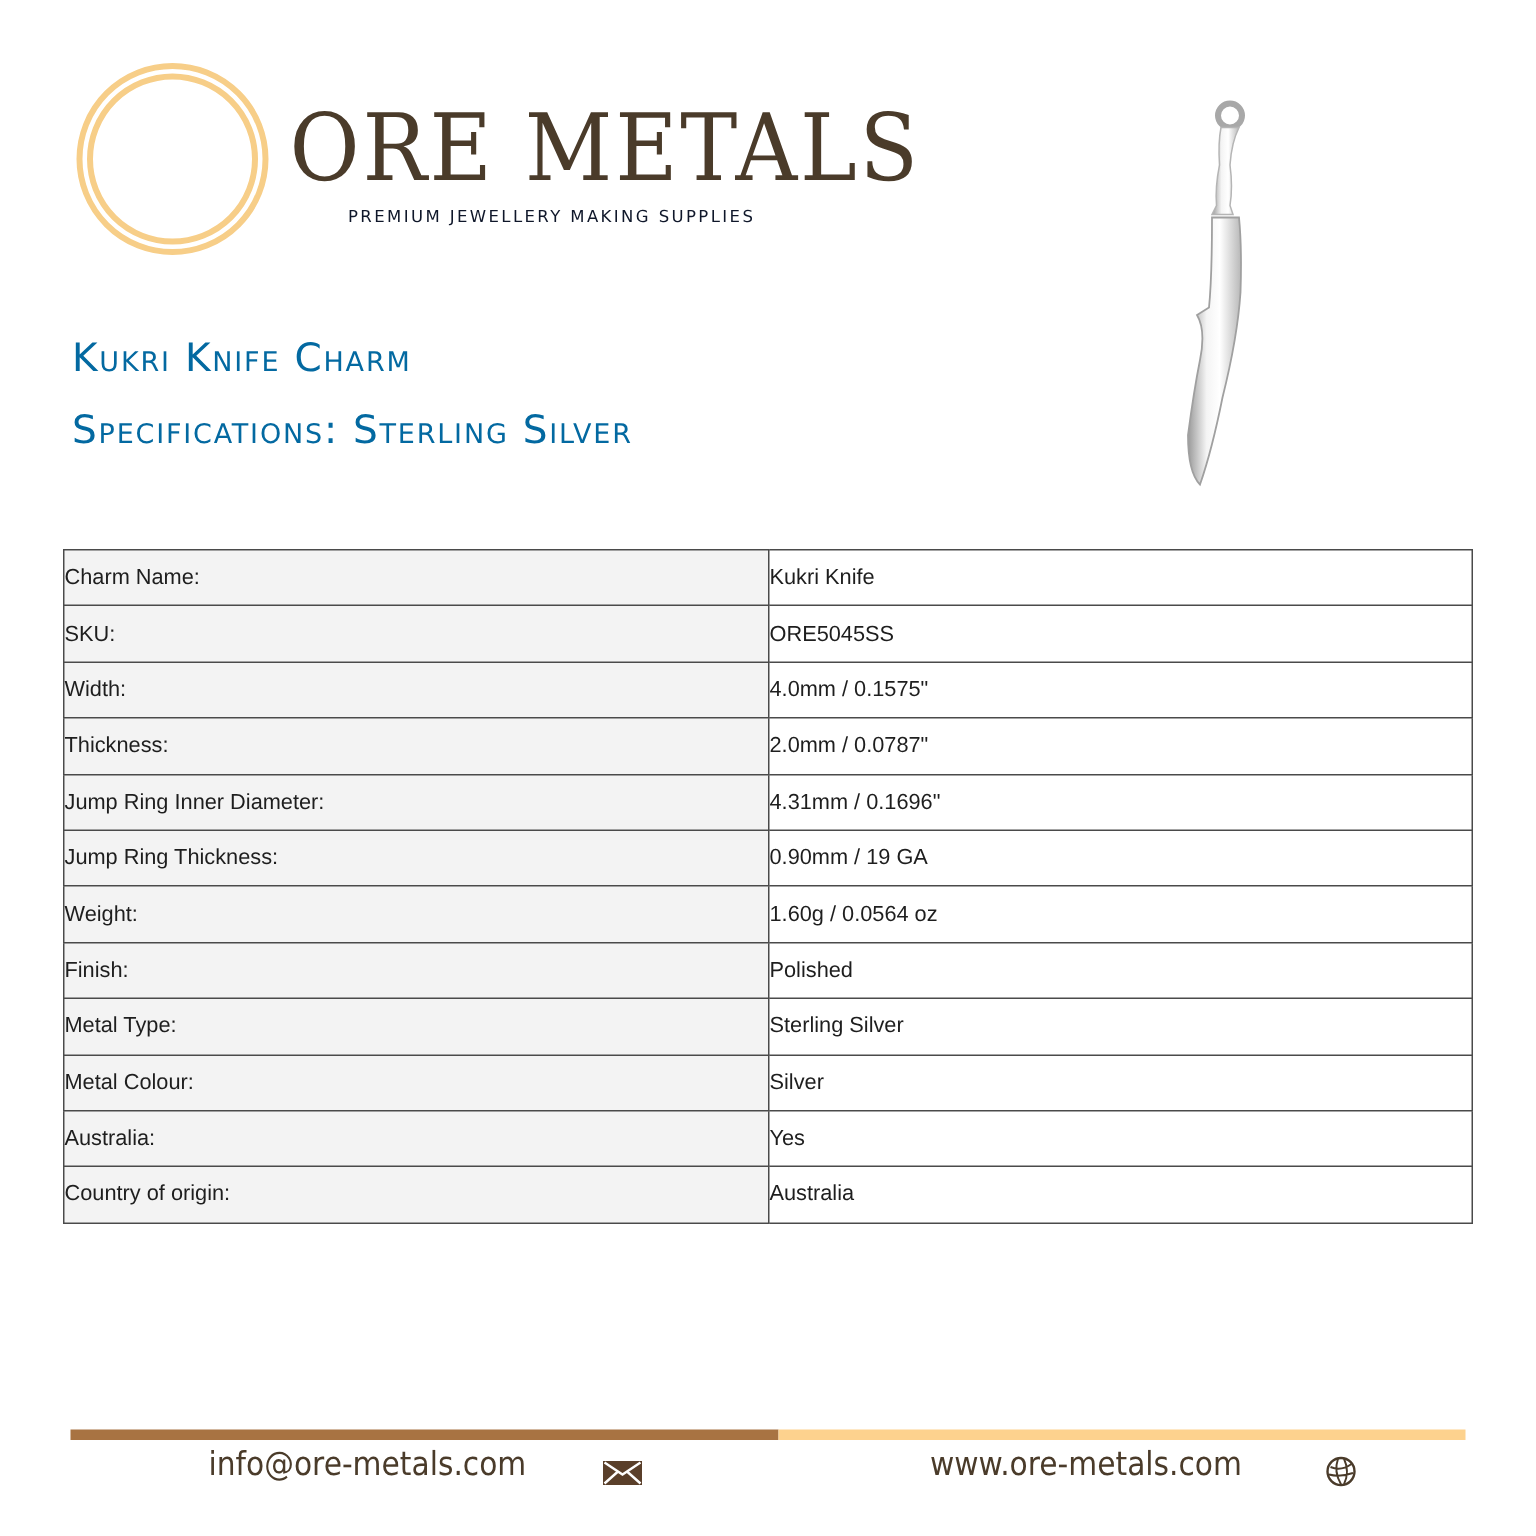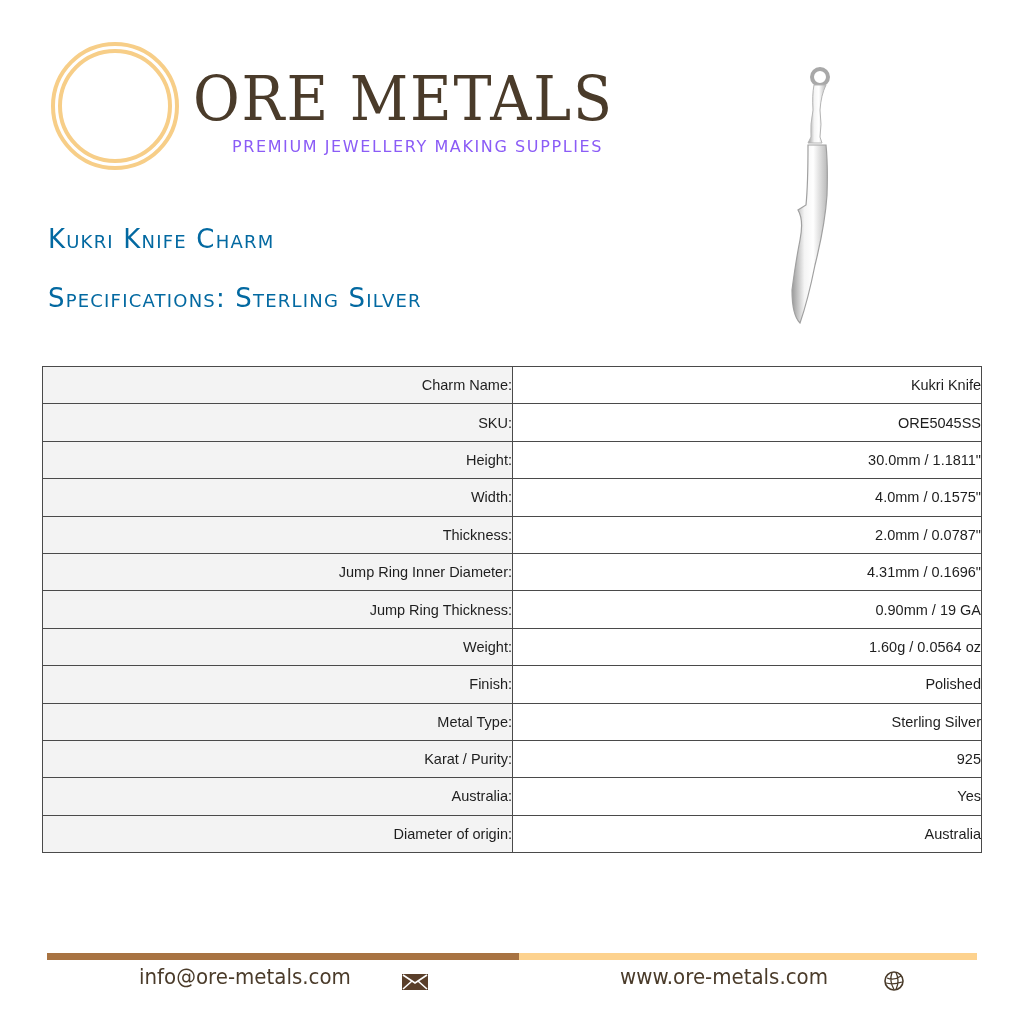--- a/index.html
+++ b/index.html
@@ -1,25 +1,25 @@
 <!DOCTYPE html>
 <html><head>
 <meta charset="utf-8">
 <style>
   html, body { margin:0; padding:0; background:#ffffff; }
   body { width:1024px; height:1024px; position:relative; overflow:hidden; font-family:"Liberation Sans", sans-serif; }
   .logo-circle { position:absolute; left:50px; top:41px; width:130px; height:130px; }
   .brand { position:absolute; left:193px; top:68px; font-family:"DejaVu Serif", serif; font-size:62px; letter-spacing:2px; color:#4a3b2a; line-height:1; font-weight:normal; transform:scaleX(0.92); transform-origin:left top; }
-  .tagline { position:absolute; left:232px; top:139px; font-family:"DejaVu Sans", sans-serif; font-size:16px; letter-spacing:1.6px; color:#8b5cf6; line-height:1; font-weight:normal; }
+  .tagline { position:absolute; left:232px; top:139px; font-family:"DejaVu Sans", sans-serif; font-size:11px; letter-spacing:1.6px; color:#0f172a; line-height:1; font-weight:normal; }
   .title { position:absolute; left:48px; font-family:"DejaVu Sans", sans-serif; color:#0369a1; font-variant:small-caps; font-size:26px; letter-spacing:1.2px; line-height:1; }
   .title.t1 { top:226px; }
-  .title.t2 { top:285px; }
+  .title.t2 { top:274px; }
   .product-image { position:absolute; left:770px; top:65px; width:70px; height:260px; }
   table.specs { position:absolute; left:42px; top:366px; width:940px; border-collapse:collapse; font-family:"Liberation Sans", sans-serif; font-size:14.5px; color:#1e1e1e; }
-  table.specs td { border:1.5px solid #4a4a4a; height:36.4px; padding:0; text-align:right; vertical-align:middle; }
+  table.specs td { border:1.5px solid #4a4a4a; height:36.4px; padding:0; text-align:left; vertical-align:middle; }
   table.specs td.label { background:#f3f3f3; width:469px; }
   table.specs td.value { background:#ffffff; }
   .bar { position:absolute; top:953px; height:7px; }
   .bar.left { left:47px; width:472px; background:#a87342; }
   .bar.right { left:519px; width:458px; background:#fdd28e; }
   .footer-text { position:absolute; top:966px; font-family:"DejaVu Sans", sans-serif; font-size:22px; color:#4a3b2a; line-height:1; transform:scaleX(0.9); transform-origin:left top; }
   .footer-text.email { left:139px; }
   .footer-text.web { left:620px; }
   .icon { position:absolute; }
   .icon.mail { left:402px; top:974px; width:26px; height:16px; }
@@ -56,24 +56,20 @@
   <tbody>
     <tr>
         <td class="label">Charm Name:</td>
         <td class="value">Kukri Knife</td>
       </tr>
     <tr>
         <td class="label">SKU:</td>
         <td class="value">ORE5045SS</td>
       </tr>
     <tr>
-        <td class="label">Height:</td>
-        <td class="value">30.0mm / 1.1811"</td>
-      </tr>
-    <tr>
         <td class="label">Width:</td>
         <td class="value">4.0mm / 0.1575"</td>
       </tr>
     <tr>
         <td class="label">Thickness:</td>
         <td class="value">2.0mm / 0.0787"</td>
       </tr>
     <tr>
         <td class="label">Jump Ring Inner Diameter:</td>
         <td class="value">4.31mm / 0.1696"</td>
@@ -88,29 +84,29 @@
       </tr>
     <tr>
         <td class="label">Finish:</td>
         <td class="value">Polished</td>
       </tr>
     <tr>
         <td class="label">Metal Type:</td>
         <td class="value">Sterling Silver</td>
       </tr>
     <tr>
-        <td class="label">Karat / Purity:</td>
-        <td class="value">925</td>
+        <td class="label">Metal Colour:</td>
+        <td class="value">Silver</td>
       </tr>
     <tr>
         <td class="label">Australia:</td>
         <td class="value">Yes</td>
       </tr>
     <tr>
-        <td class="label">Diameter of origin:</td>
+        <td class="label">Country of origin:</td>
         <td class="value">Australia</td>
       </tr>
   </tbody>
 </table>
 
 <div class="bar left"></div>
 <div class="bar right"></div>
 
 <div class="footer-text email">info@ore-metals.com</div>
 <svg class="icon mail" viewBox="0 0 26 16">

